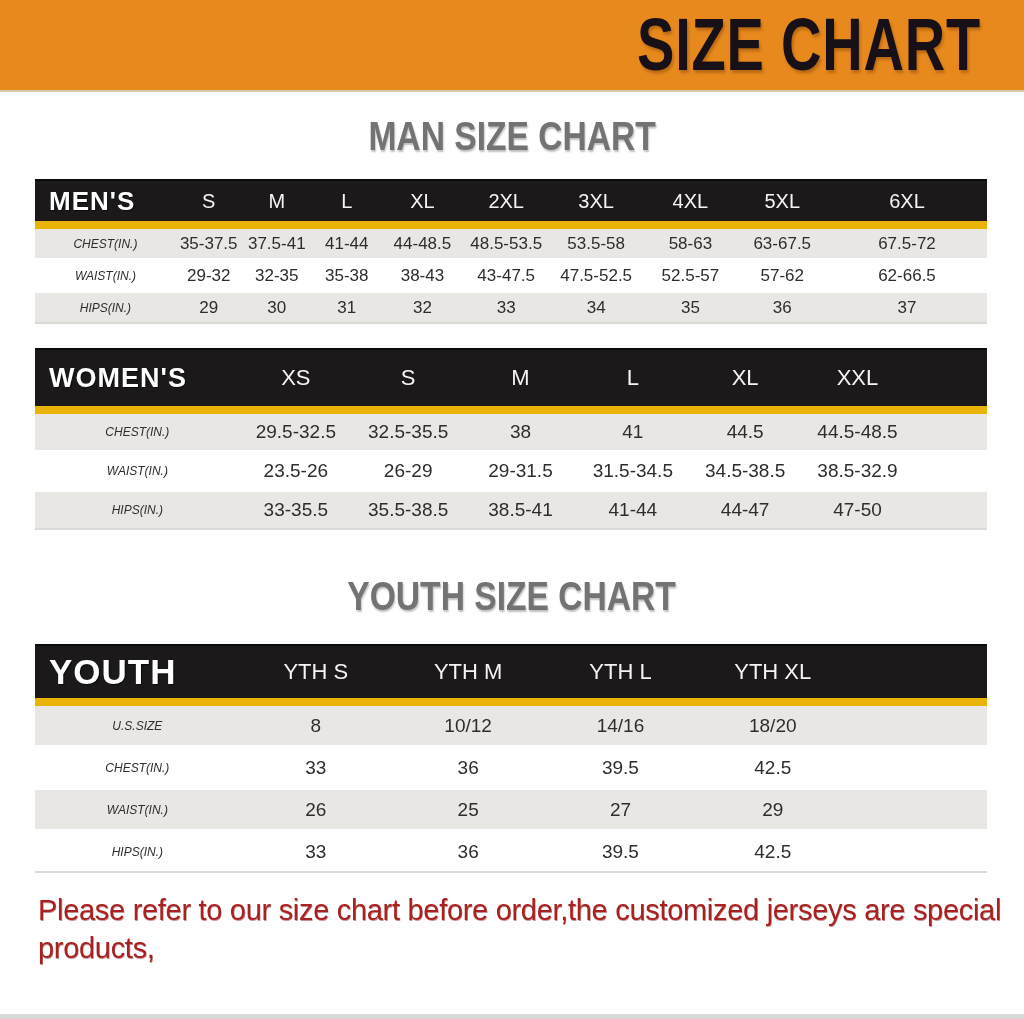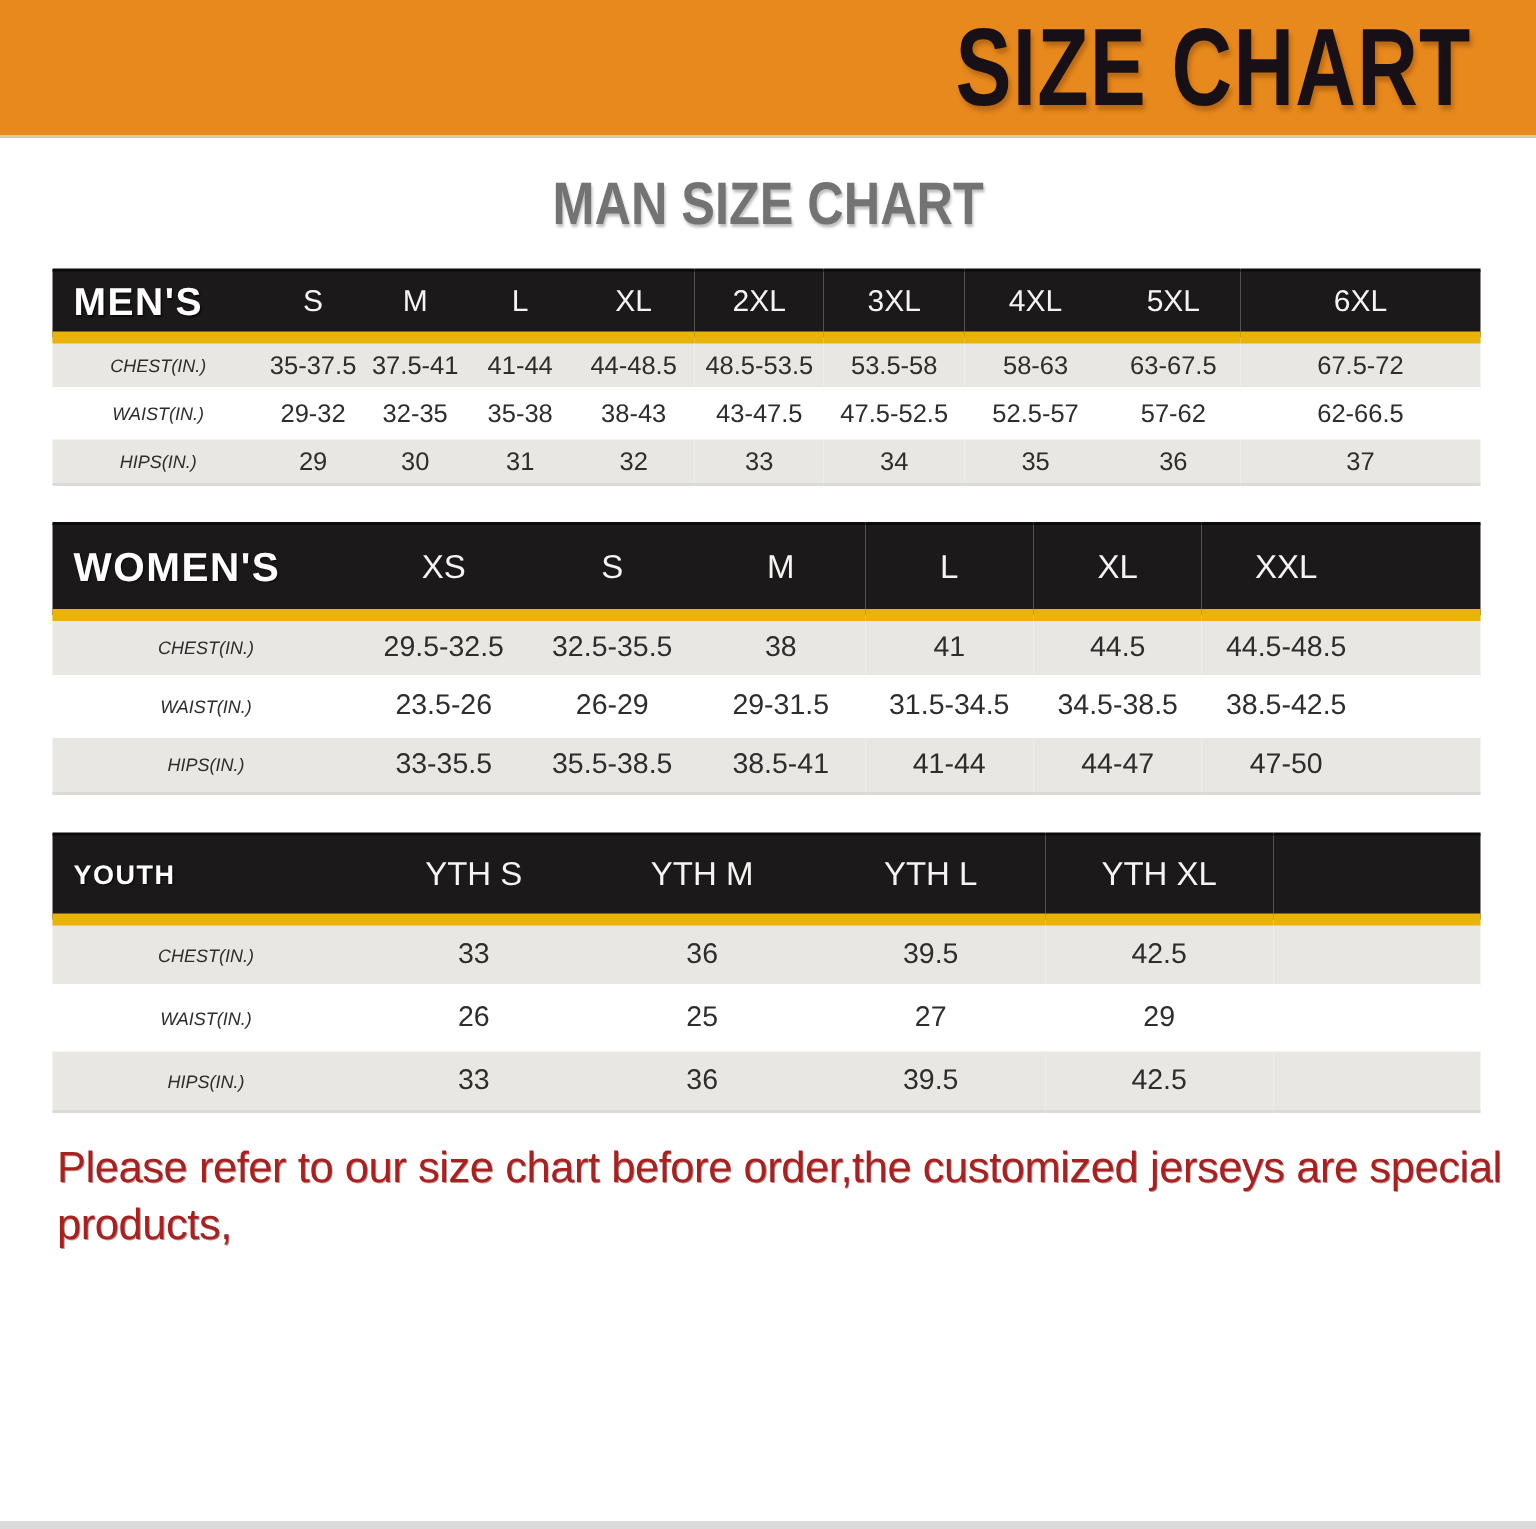--- a/index.html
+++ b/index.html
@@ -78,21 +78,21 @@
     text-align: left;
     padding-left: 14px;
     letter-spacing: 1px;
     text-shadow: 1px 1px 1px rgba(0,0,0,0.6);
   }
   .tbl-man   thead th { height: 40px; font-size: 20px; }
   .tbl-man   thead th.corner-label { font-size: 26px; }
   .tbl-women thead th { height: 56px; font-size: 22px; }
   .tbl-women thead th.corner-label { font-size: 27px; }
   .tbl-youth thead th { height: 52px; font-size: 22px; }
-  .tbl-youth thead th.corner-label { font-size: 18px; }
+  .tbl-youth thead th.corner-label { font-size: 35px; }
 
   table.size-table tbody td {
     text-align: center;
     color: #2e2d2c;
     border-top: 3px solid #ffffff;
     padding: 0;
     white-space: nowrap;
   }
   table.size-table tbody tr:nth-child(odd)  td { background: #e8e7e4; }
   table.size-table tbody tr:nth-child(even) td { background: #ffffff; }
@@ -232,36 +232,39 @@
           <td>44.5-48.5</td>
           <td></td>
         </tr>
         <tr>
           <td class="row-label">WAIST(IN.)</td>
           <td>23.5-26</td>
           <td>26-29</td>
           <td>29-31.5</td>
           <td>31.5-34.5</td>
           <td>34.5-38.5</td>
-          <td>38.5-42.5</td>
+          <td>38.5-32.9</td>
           <td></td>
         </tr>
         <tr>
           <td class="row-label">HIPS(IN.)</td>
           <td>33-35.5</td>
           <td>35.5-38.5</td>
           <td>38.5-41</td>
           <td>41-44</td>
           <td>44-47</td>
           <td>47-50</td>
           <td></td>
         </tr>
       </tbody>
   </table>
 
+  <h2 class="section-heading heading-youth">
+    <span>YOUTH SIZE CHART</span>
+  </h2>
   <table class="size-table tbl-youth">
     <colgroup>
       <col style="width:21.5%">
         <col style="width:16%">
         <col style="width:16%">
         <col style="width:16%">
       <col style="width:16%">
         <col style="width:14.5%">
     </colgroup>
     <thead>
@@ -269,20 +272,28 @@
           <th class="corner-label">YOUTH</th>
           <th>YTH S</th>
           <th>YTH M</th>
           <th>YTH L</th>
           <th>YTH XL</th>
           <th></th>
         </tr>
       </thead>
     <tbody>
         <tr>
+          <td class="row-label">U.S.SIZE</td>
+          <td>8</td>
+          <td>10/12</td>
+          <td>14/16</td>
+          <td>18/20</td>
+          <td></td>
+        </tr>
+        <tr>
           <td class="row-label">CHEST(IN.)</td>
           <td>33</td>
           <td>36</td>
           <td>39.5</td>
           <td>42.5</td>
           <td></td>
         </tr>
         <tr>
           <td class="row-label">WAIST(IN.)</td>
           <td>26</td>

